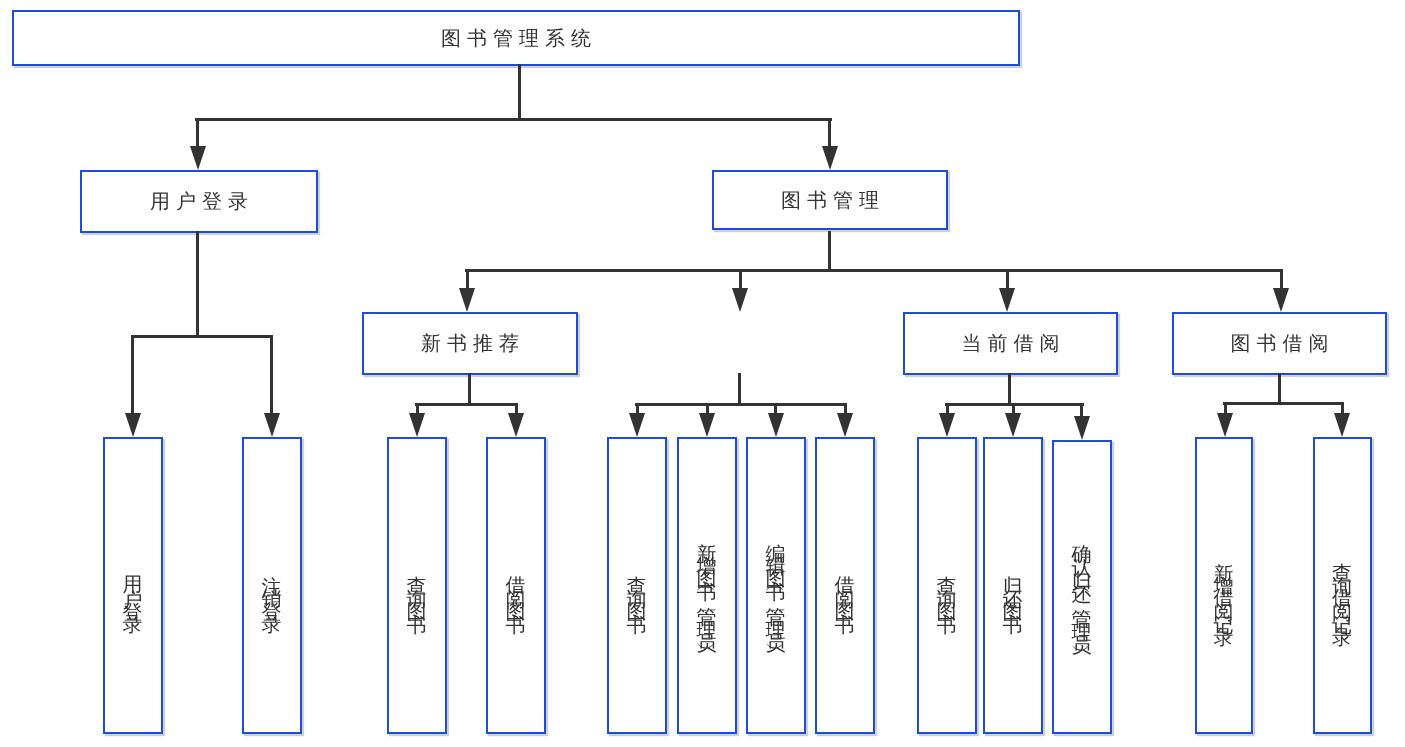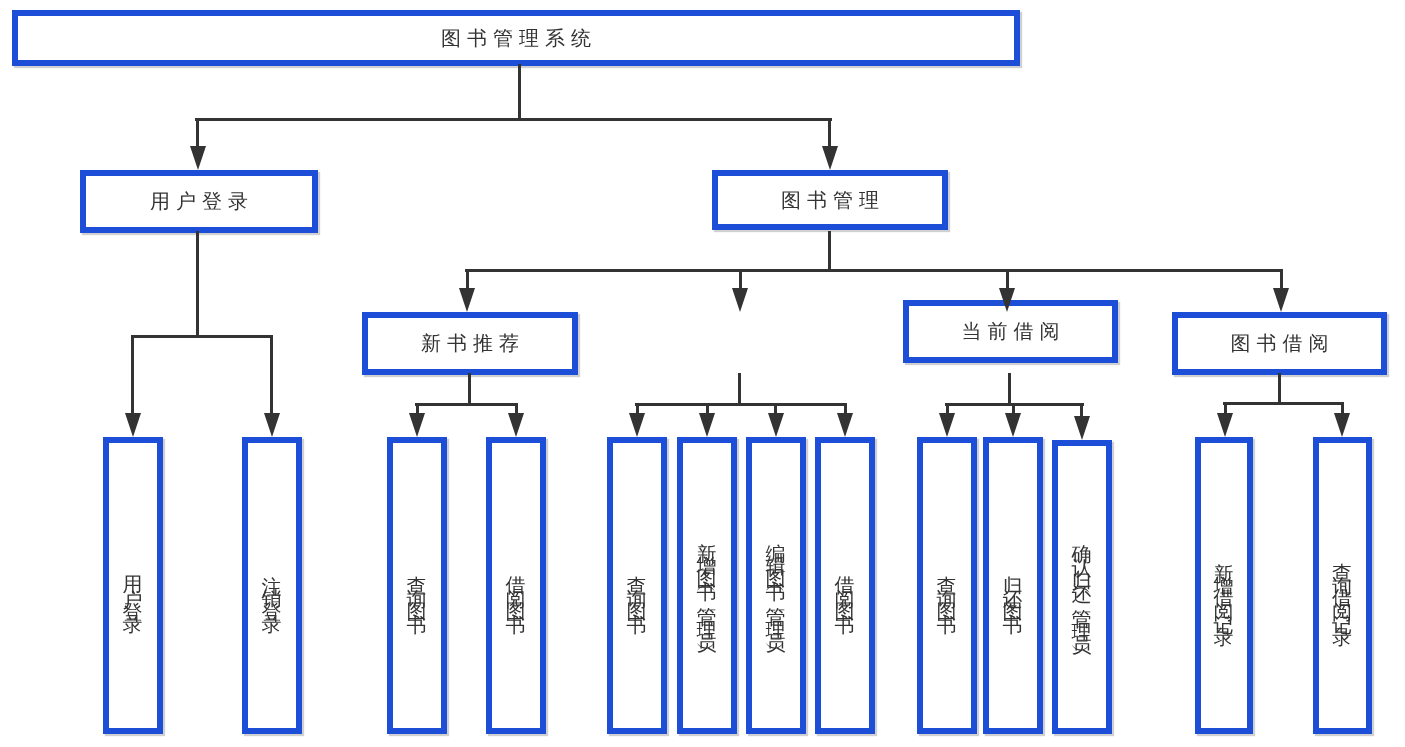--- a/index.html
+++ b/index.html
@@ -1,19 +1,19 @@
 <!DOCTYPE html>
 <html><head>
 <meta charset="utf-8">
 <style>
   html,body{margin:0;padding:0;background:#ffffff;}
   body{width:1405px;height:747px;position:relative;overflow:hidden;
        font-family:"Liberation Sans","DejaVu Sans",sans-serif;color:#333333;}
   .stage{position:absolute;left:0;top:0;width:1405px;height:747px;}
-  .box{position:absolute;background:#ffffff;border:6px solid #1d4ed8;box-sizing:border-box;
+  .box{position:absolute;background:#ffffff;border:2px solid #1d4ed8;box-sizing:border-box;
        display:flex;align-items:center;justify-content:center;
        box-shadow:2px 2px 1px rgba(120,120,120,0.35);}
   .hbox{font-size:20px;letter-spacing:6px;white-space:nowrap;}
   .hbox span{padding-left:6px;}
   .vbox{writing-mode:vertical-rl;text-orientation:mixed;
         font-size:20px;letter-spacing:13px;line-height:1;}
   .hline{position:absolute;height:3px;background:#333333;}
   .vline{position:absolute;width:3px;background:#333333;}
   .arrow{position:absolute;width:0;height:0;
          border-left:8px solid transparent;border-right:8px solid transparent;
@@ -34,21 +34,21 @@
     <span>用户登录</span>
   </div>
 
   <div class="box hbox" style="left:712px;top:170px;width:236px;height:60px">
     <span>图书管理</span>
   </div>
 
   <div class="box hbox" style="left:362px;top:312px;width:216px;height:63px">
     <span>新书推荐</span>
   </div>
-  <div class="box hbox" style="left:903px;top:300px;width:215px;height:63px">
+  <div class="box hbox" style="left:903px;top:312px;width:215px;height:63px">
     <span>当前借阅</span>
   </div>
   <div class="box hbox" style="left:1172px;top:312px;width:215px;height:63px">
     <span>图书借阅</span>
   </div>
 
   <div class="box vbox" style="left:103px;top:437px;width:60px;height:297px">
     <span>用户登录</span>
   </div>
   <div class="box vbox" style="left:242px;top:437px;width:60px;height:297px">

